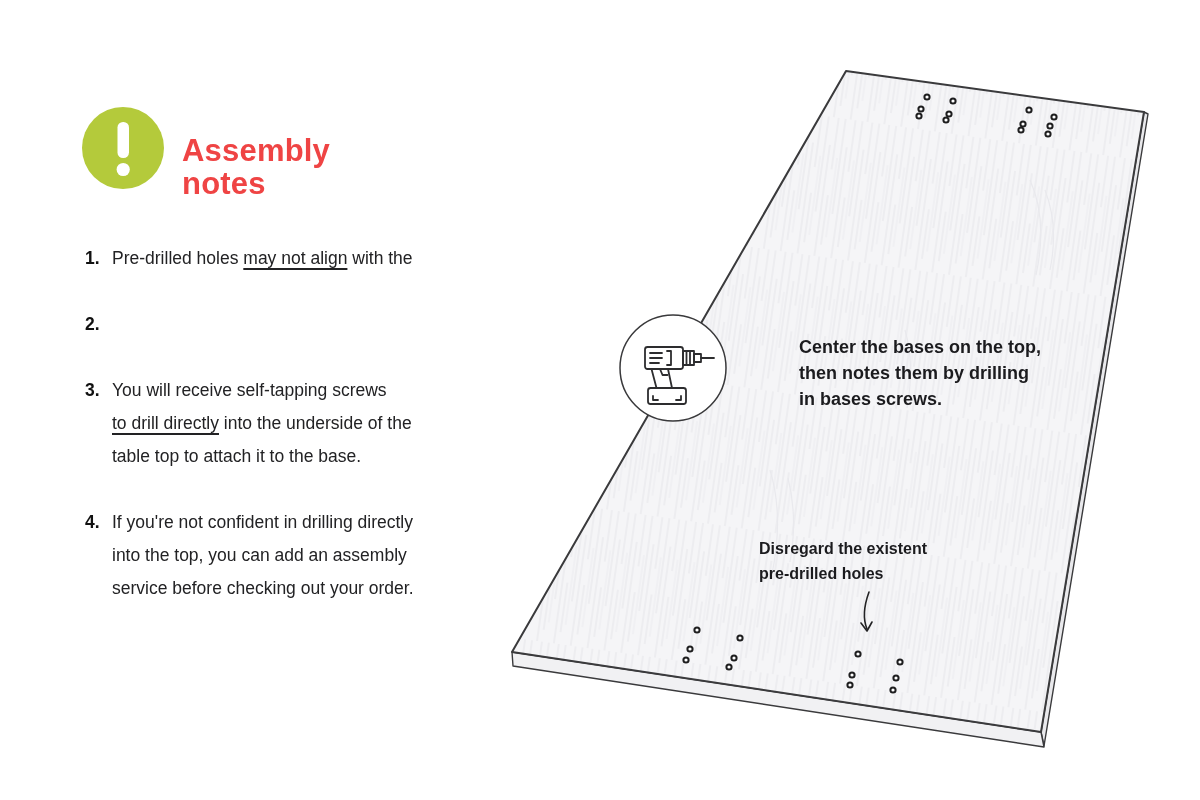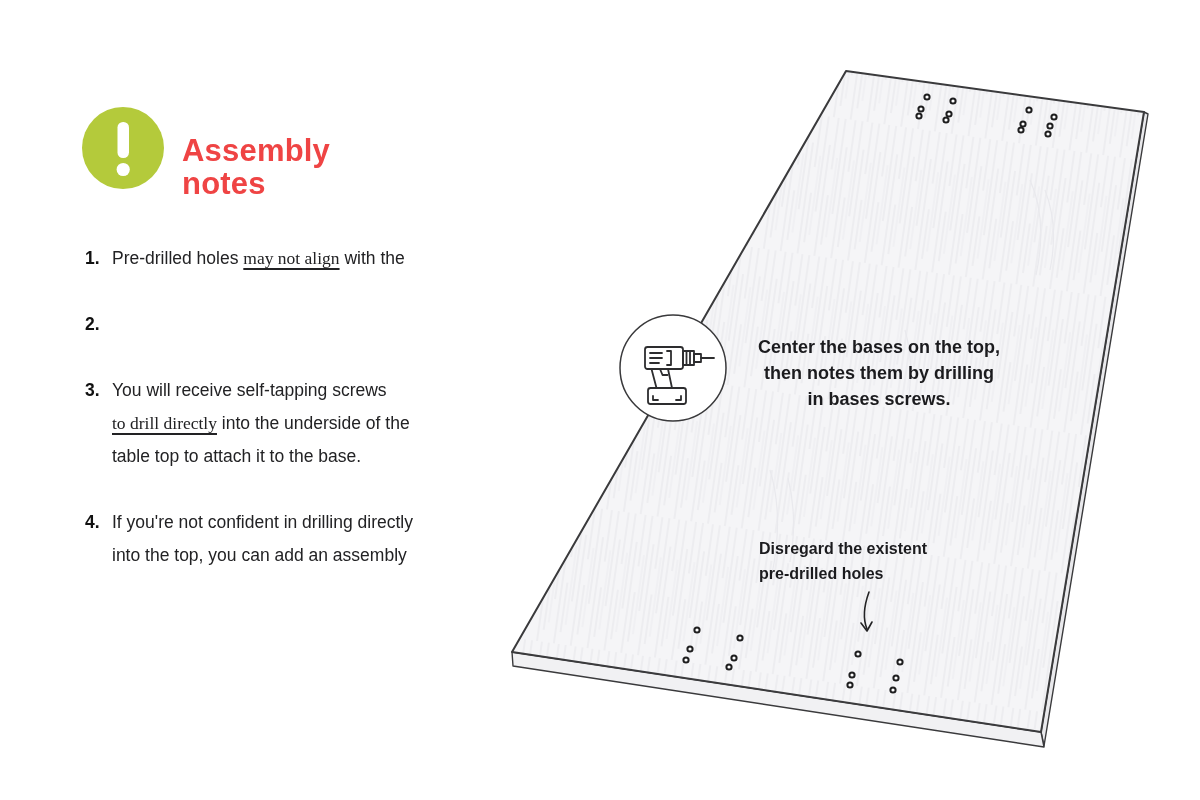--- a/index.html
+++ b/index.html
@@ -20,25 +20,25 @@
     position:absolute;left:182px;top:113px;
     font-size:31px;font-weight:800;line-height:33px;color:#ef4444;
     letter-spacing:.2px;
   }
 
   
   .notes{position:absolute;left:85px;top:242px;width:410px;}
   .note{display:flex;align-items:flex-start;margin-bottom:33px;}
   .note-num{flex:none;width:27px;font-weight:700;font-size:17.5px;line-height:33px;color:#111;}
   .note-body{font-size:17.5px;line-height:33px;color:#222224;}
-  .note-body .u{text-decoration:underline;text-underline-offset:4px;text-decoration-thickness:1.5px;font-family:Liberation Serif, serif;}
+  .note-body .u{text-decoration:underline;text-underline-offset:4px;text-decoration-thickness:1.5px;}
 
   
   .callout{position:absolute;font-weight:700;color:#1b1b1e;}
-  .callout-drill{left:758px;top:334px;font-size:18px;line-height:26px;text-align:center;}
+  .callout-drill{left:799px;top:334px;font-size:18px;line-height:26px;}
   .callout-holes{left:759px;top:536px;font-size:16px;line-height:25px;}
 </style>
 </head>
 <body>
 
 <svg class="scene" viewBox="0 0 1200 800">
   <defs>
     <pattern id="grain" width="17" height="140" patternUnits="userSpaceOnUse" patternTransform="rotate(8)">
       <rect width="17" height="140" fill="#f5f5f7"></rect>
       <path d="M4 0 V96 M9 28 V140 M14 0 V52 M14 78 V128" stroke="#e6e6ea" stroke-width="1" fill="none"></path>
@@ -139,20 +139,21 @@
         <div><span>You will receive self-tapping screws</span></div>
         <div><span class="u">to drill directly</span><span> into the underside of the</span></div>
         <div><span>table top to attach it to the base.</span></div>
       </div>
     </div>
     <div class="note">
       <span class="note-num">4.</span>
       <div class="note-body">
         <div><span>If you're not confident in drilling directly</span></div>
         <div><span>into the top, you can add an assembly</span></div>
+        <div><span>service before checking out your order.</span></div>
       </div>
     </div>
   </div>
 
 <div class="callout callout-drill">
     <div>Center the bases on the top,</div>
     <div>then notes them by drilling</div>
     <div>in bases screws.</div>
   </div>
 <div class="callout callout-holes">

